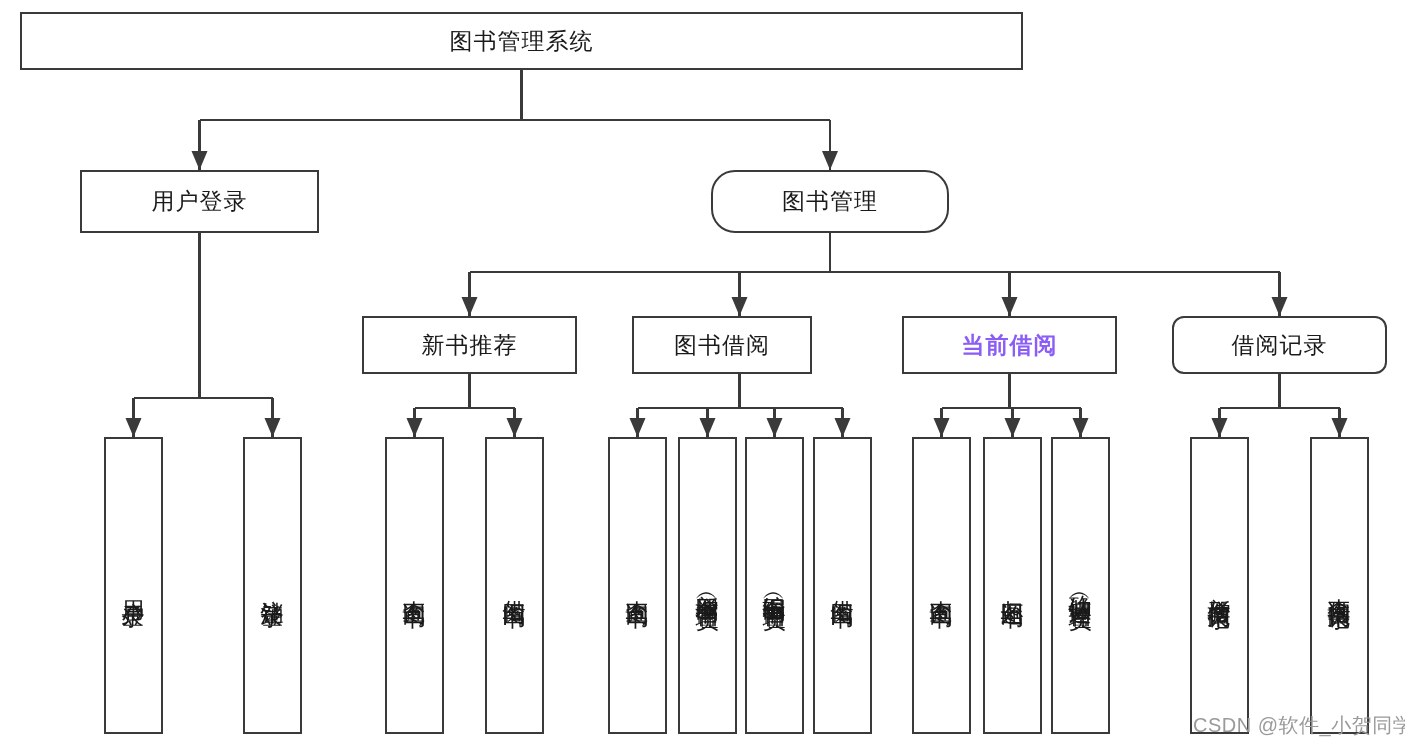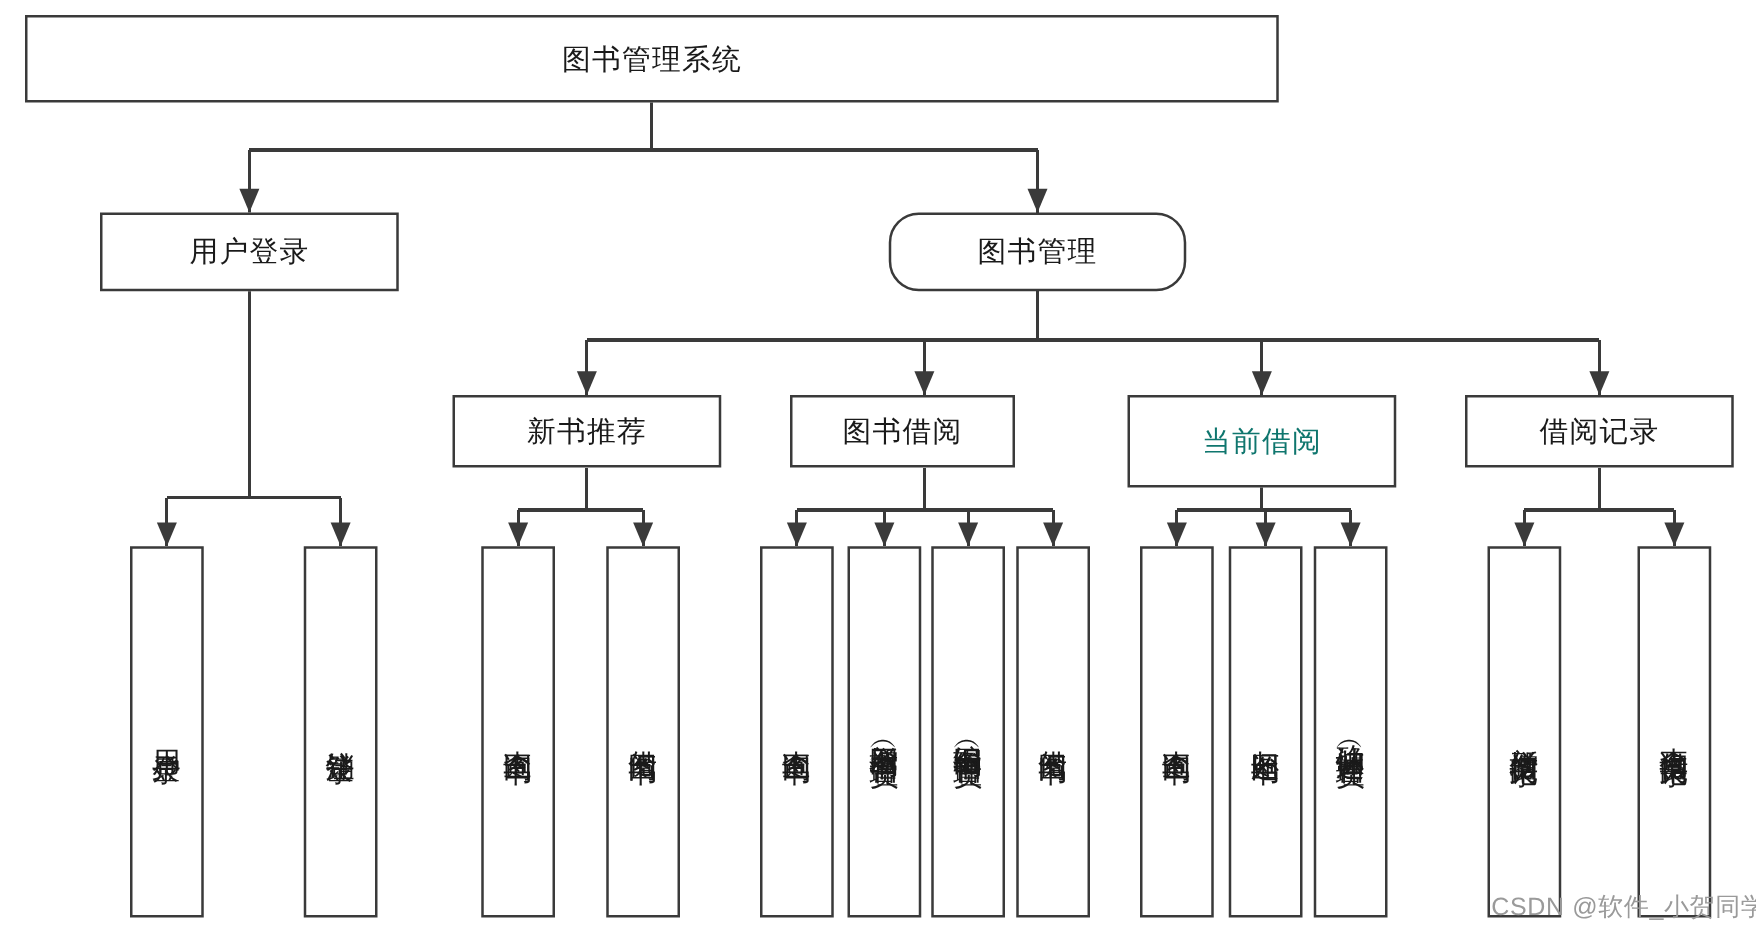--- a/index.html
+++ b/index.html
@@ -119,39 +119,39 @@
       <path d="M 1072.5 418 L 1088.5 418 L 1080.5 437 Z" fill="#3a3a3a"></path>
       <g></g>
       <line x1="1279.5" y1="374" x2="1279.5" y2="408" stroke="#3a3a3a" stroke-width="2.5" shape-rendering="crispEdges"></line>
       <line x1="1219.5" y1="408" x2="1339.5" y2="408" stroke="#3a3a3a" stroke-width="2.5" shape-rendering="crispEdges"></line>
       <line x1="1219.5" y1="408" x2="1219.5" y2="437" stroke="#3a3a3a" stroke-width="2.5" shape-rendering="crispEdges"></line>
       <path d="M 1211.5 418 L 1227.5 418 L 1219.5 437 Z" fill="#3a3a3a"></path>
       <line x1="1339.5" y1="408" x2="1339.5" y2="437" stroke="#3a3a3a" stroke-width="2.5" shape-rendering="crispEdges"></line>
       <path d="M 1331.5 418 L 1347.5 418 L 1339.5 437 Z" fill="#3a3a3a"></path>
     </svg>
   <div id="nodes-layer">
-      <div class="node horiz" style="left: 20px; top: 12px; width: 1003px; height: 70px; border-color: rgb(58, 58, 58); color: rgb(26, 26, 26);">
+      <div class="node horiz" style="left: 20px; top: 12px; width: 1003px; height: 58px; border-color: rgb(58, 58, 58); color: rgb(26, 26, 26);">
         <span class="hlabel">图书管理系统</span>
       </div>
       <div class="node horiz" style="left: 80px; top: 170px; width: 239px; height: 63px; border-color: rgb(58, 58, 58); color: rgb(26, 26, 26);">
         <span class="hlabel">用户登录</span>
       </div>
       <div class="node horiz" style="left: 711px; top: 170px; width: 238px; height: 63px; border-color: rgb(58, 58, 58); color: rgb(26, 26, 26); border-radius: 24px;">
         <span class="hlabel">图书管理</span>
       </div>
       <div class="node horiz" style="left: 362px; top: 316px; width: 215px; height: 58px; border-color: rgb(58, 58, 58); color: rgb(26, 26, 26); justify-content: center;">
         <span class="hlabel">新书推荐</span>
       </div>
       <div class="node horiz" style="left: 632px; top: 316px; width: 180px; height: 58px; border-color: rgb(58, 58, 58); color: rgb(26, 26, 26);">
         <span class="hlabel">图书借阅</span>
       </div>
-      <div class="node horiz" style="left: 902px; top: 316px; width: 215px; height: 74px; border-color: rgb(58, 58, 58); color: #0f766e;">
+      <div class="node horiz" style="left: 902px; top: 316px; width: 215px; height: 58px; border-color: rgb(58, 58, 58); color: #8b5cf6; font-weight: bold;">
         <span class="hlabel">当前借阅</span>
       </div>
-      <div class="node horiz" style="left: 1172px; top: 316px; width: 215px; height: 58px; border-color: rgb(58, 58, 58); color: rgb(26, 26, 26);">
+      <div class="node horiz" style="left: 1172px; top: 316px; width: 215px; height: 58px; border-color: rgb(58, 58, 58); color: rgb(26, 26, 26); border-radius: 12px;">
         <span class="hlabel">借阅记录</span>
       </div>
       <div class="node vert" style="left: 104px; top: 437px; width: 59px; height: 297px; border-color: rgb(58, 58, 58); color: rgb(26, 26, 26);">
         <span class="vlabel">用户登录</span>
       </div>
       <div class="node vert" style="left: 243px; top: 437px; width: 59px; height: 297px; border-color: rgb(58, 58, 58); color: rgb(26, 26, 26);">
         <span class="vlabel">注销登录</span>
       </div>
       <div class="node vert" style="left: 385px; top: 437px; width: 59px; height: 297px; border-color: rgb(58, 58, 58); color: rgb(26, 26, 26);">
         <span class="vlabel">查询图书</span>

